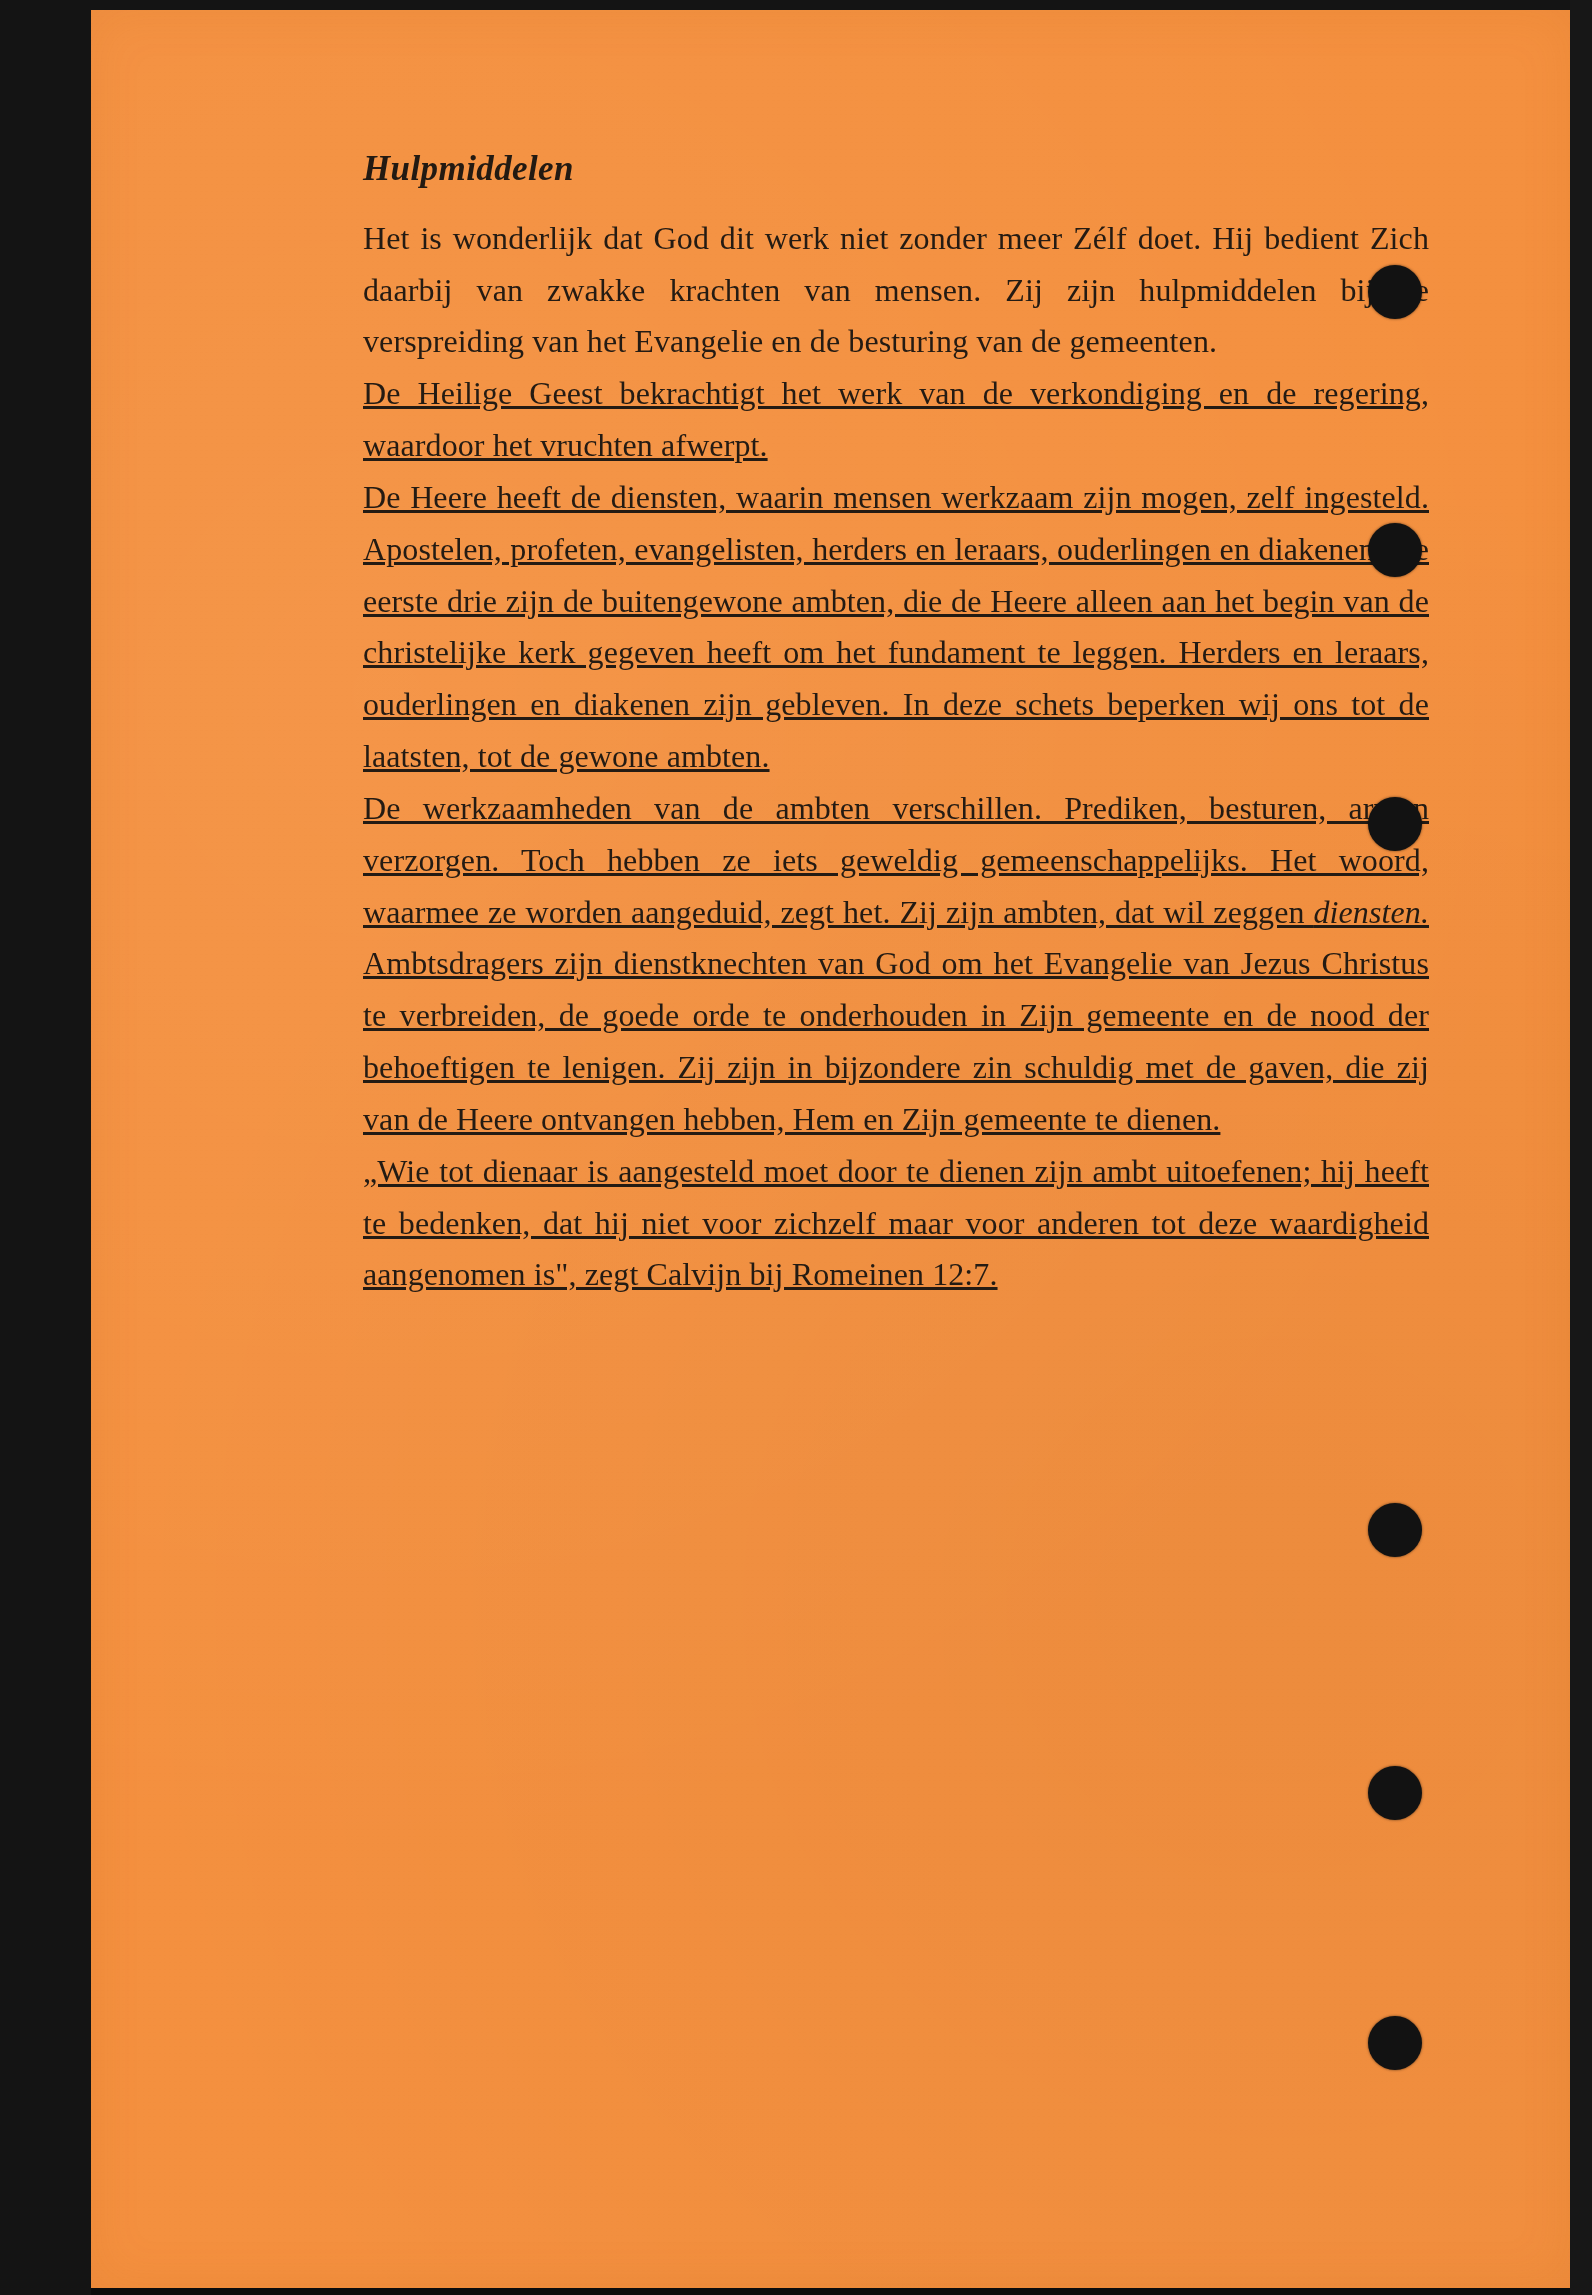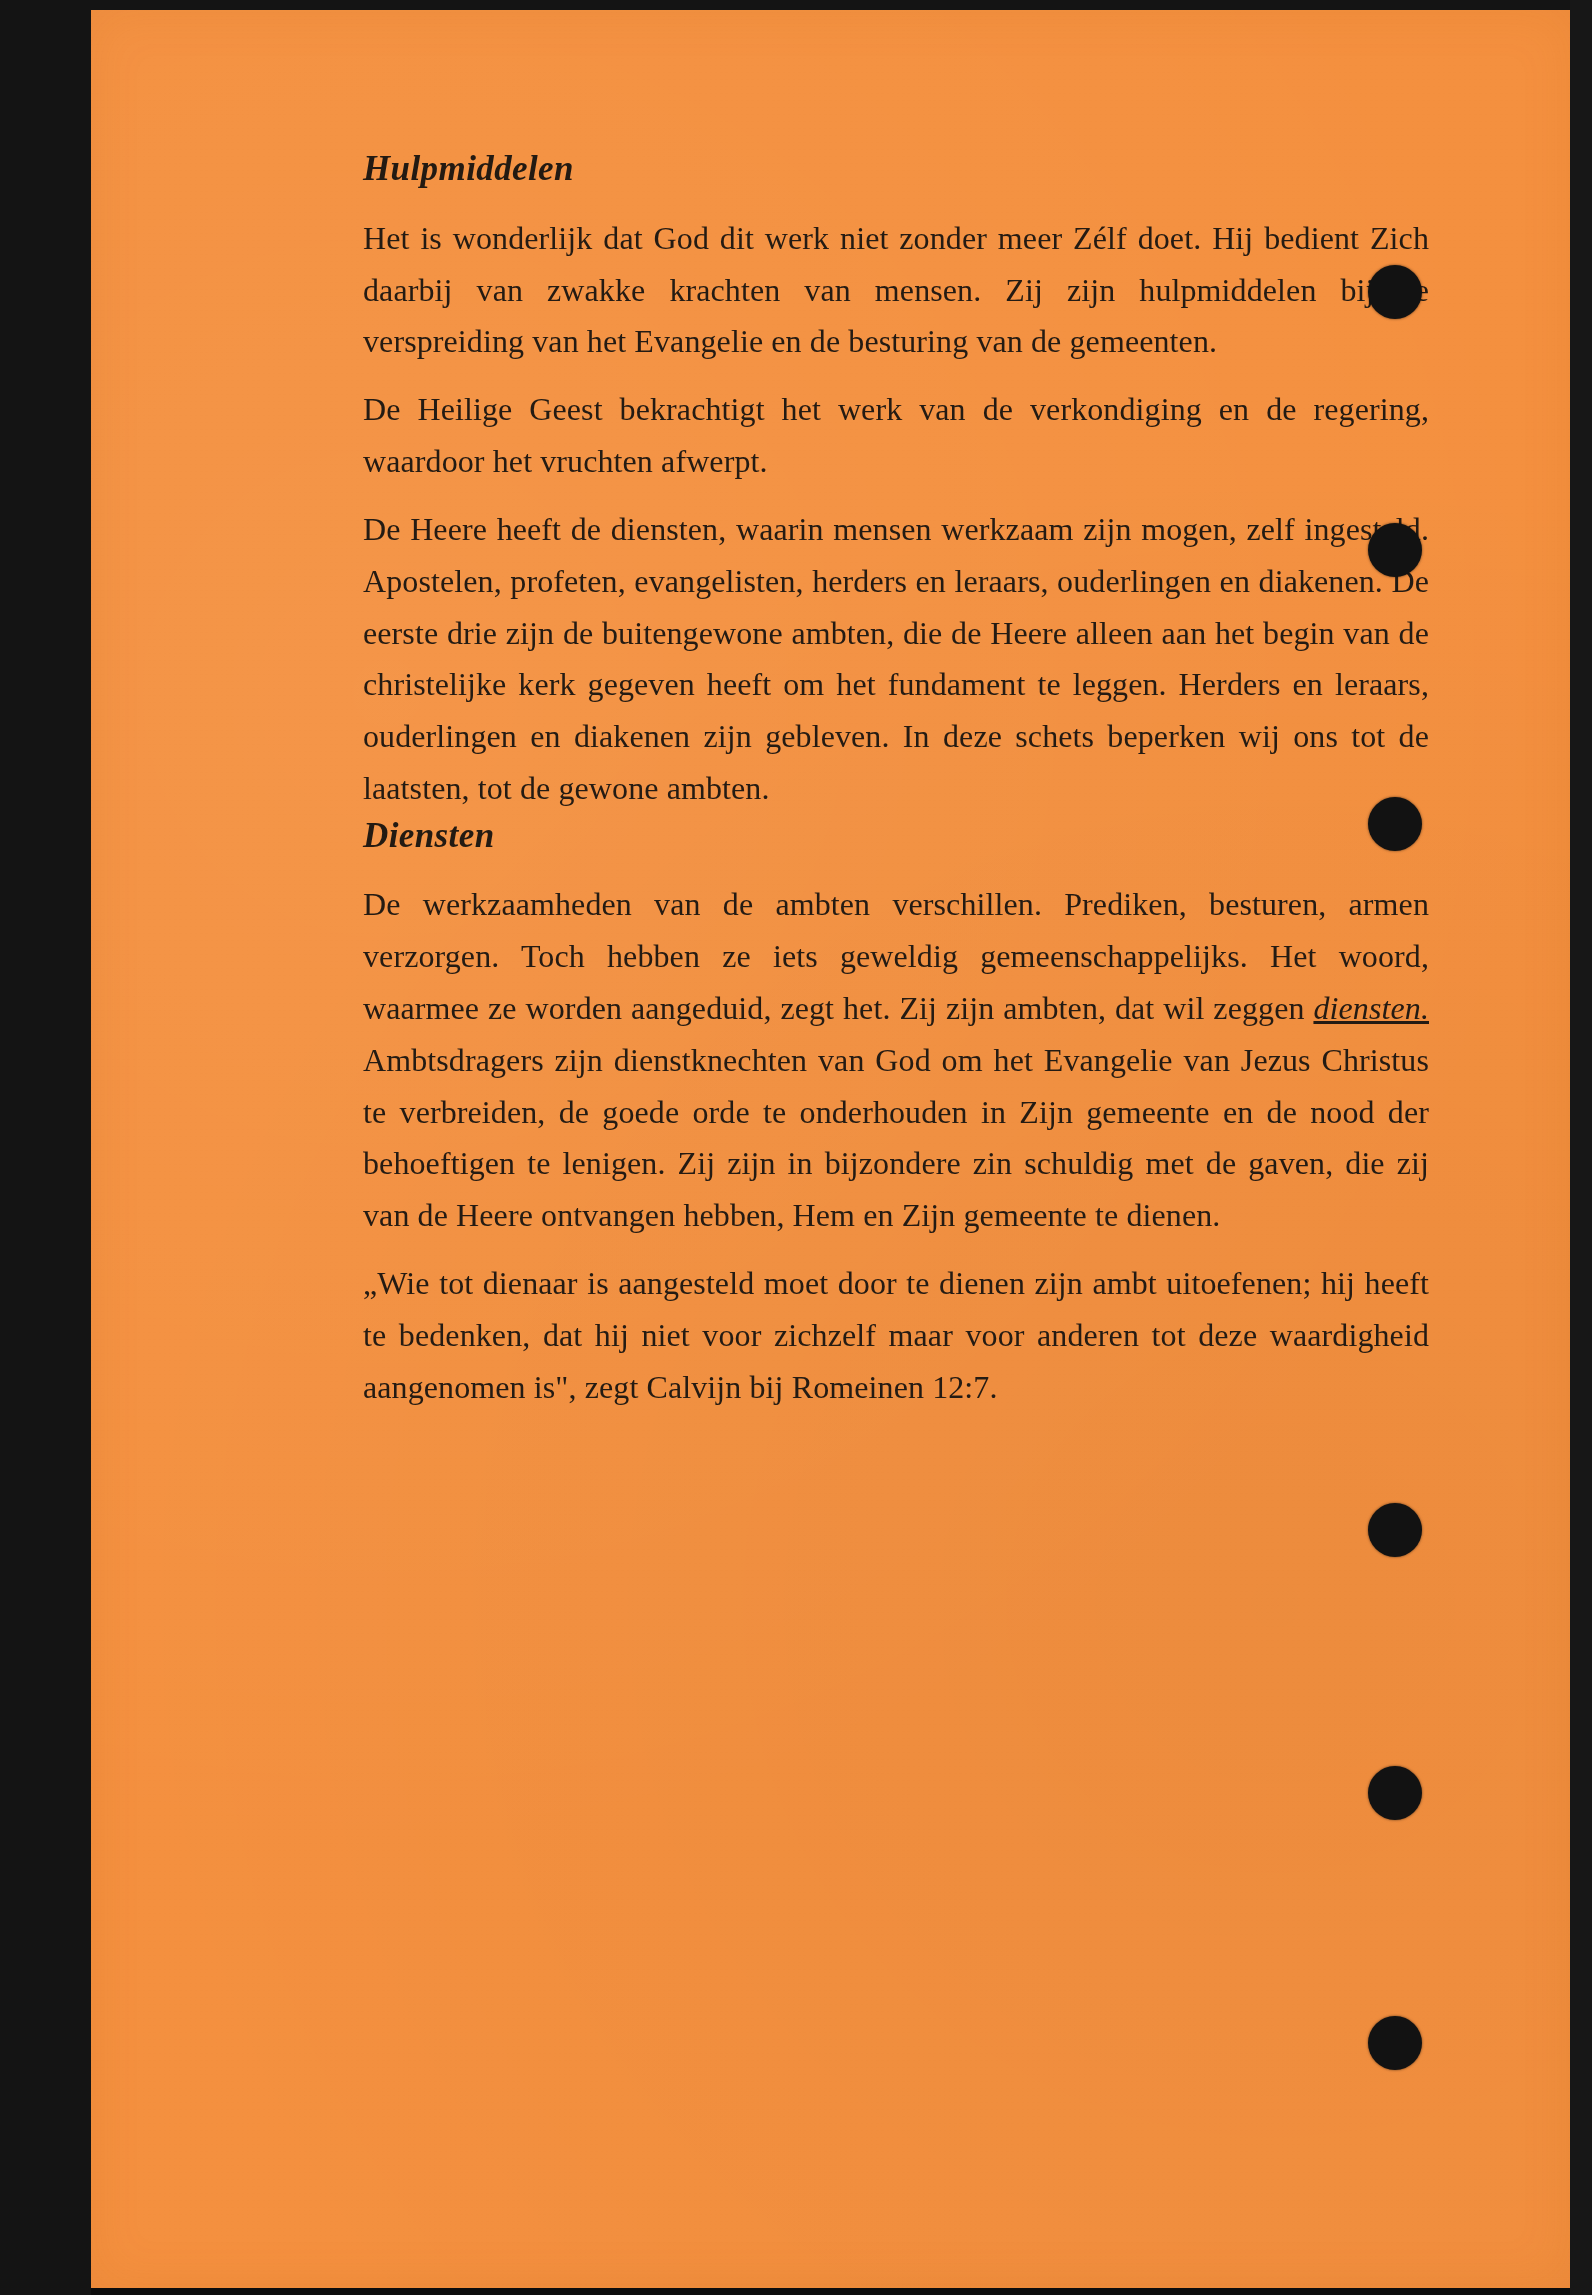--- a/index.html
+++ b/index.html
@@ -96,21 +96,22 @@
     font-family: "Liberation Serif", serif;
     font-size: 32px;
     line-height: 1.62;
     color: #241b13;
     margin: 0;
     text-align: justify;
     text-justify: inter-word;
     letter-spacing: 0.1px;
   }
   p.body-text + p.body-text {
-    margin-top: 16px;
+    margin-top: 0;
+    text-decoration: underline;
   }
 
   em.italic {
     font-style: italic;
     text-decoration: underline;
   }
 
   .folio {
     position: absolute;
     left: 272px;
@@ -143,21 +144,20 @@
     <div class="grain"></div>
 
     <div class="content">
 
       <h2 class="heading">Hulpmiddelen</h2>
       <p class="body-text">Het is wonderlijk dat God dit werk niet zonder meer Zélf doet. Hij bedient Zich daarbij van zwakke krachten van mensen. Zij zijn hulpmiddelen bij de verspreiding van het Evangelie en de besturing van de gemeenten.</p>
       <p class="body-text">De Heilige Geest bekrachtigt het werk van de verkondiging en de regering, waardoor het vruchten afwerpt.</p>
 
       <p class="body-text">De Heere heeft de diensten, waarin mensen werkzaam zijn mogen, zelf ingesteld. Apostelen, profeten, evangelisten, herders en leraars, ouderlingen en diakenen. De eerste drie zijn de buitengewone ambten, die de Heere alleen aan het begin van de christelijke kerk gegeven heeft om het fundament te leggen. Herders en leraars, ouderlingen en diakenen zijn gebleven. In deze schets beperken wij ons tot de laatsten, tot de gewone ambten.</p>
 
-      <h2 class="heading heading-3">Diensten</h2>
       <p class="body-text"><span>De werkzaamheden van de ambten verschillen. Prediken, besturen, armen verzorgen. Toch hebben ze iets geweldig gemeenschappelijks. Het woord, waarmee ze worden aangeduid, zegt het. Zij zijn ambten, dat wil zeggen </span><em class="italic">diensten.</em><span> Ambtsdragers zijn dienstknechten van God om het Evangelie van Jezus Christus te verbreiden, de goede orde te onderhouden in Zijn gemeente en de nood der behoeftigen te lenigen. Zij zijn in bijzondere zin schuldig met de gaven, die zij van de Heere ontvangen hebben, Hem en Zijn gemeente te dienen.</span></p>
       <p class="body-text">„Wie tot dienaar is aangesteld moet door te dienen zijn ambt uitoefenen; hij heeft te bedenken, dat hij niet voor zichzelf maar voor anderen tot deze waardigheid aangenomen is", zegt Calvijn bij Romeinen 12:7.</p>
 
     </div>
 
 
     <div class="hole" style="left:1277px; top:255px; width:54px; height:54px;"></div>
     <div class="hole" style="left:1277px; top:513px; width:54px; height:54px;"></div>
     <div class="hole" style="left:1277px; top:787px; width:54px; height:54px;"></div>
     <div class="hole" style="left:1277px; top:1493px; width:54px; height:54px;"></div>

